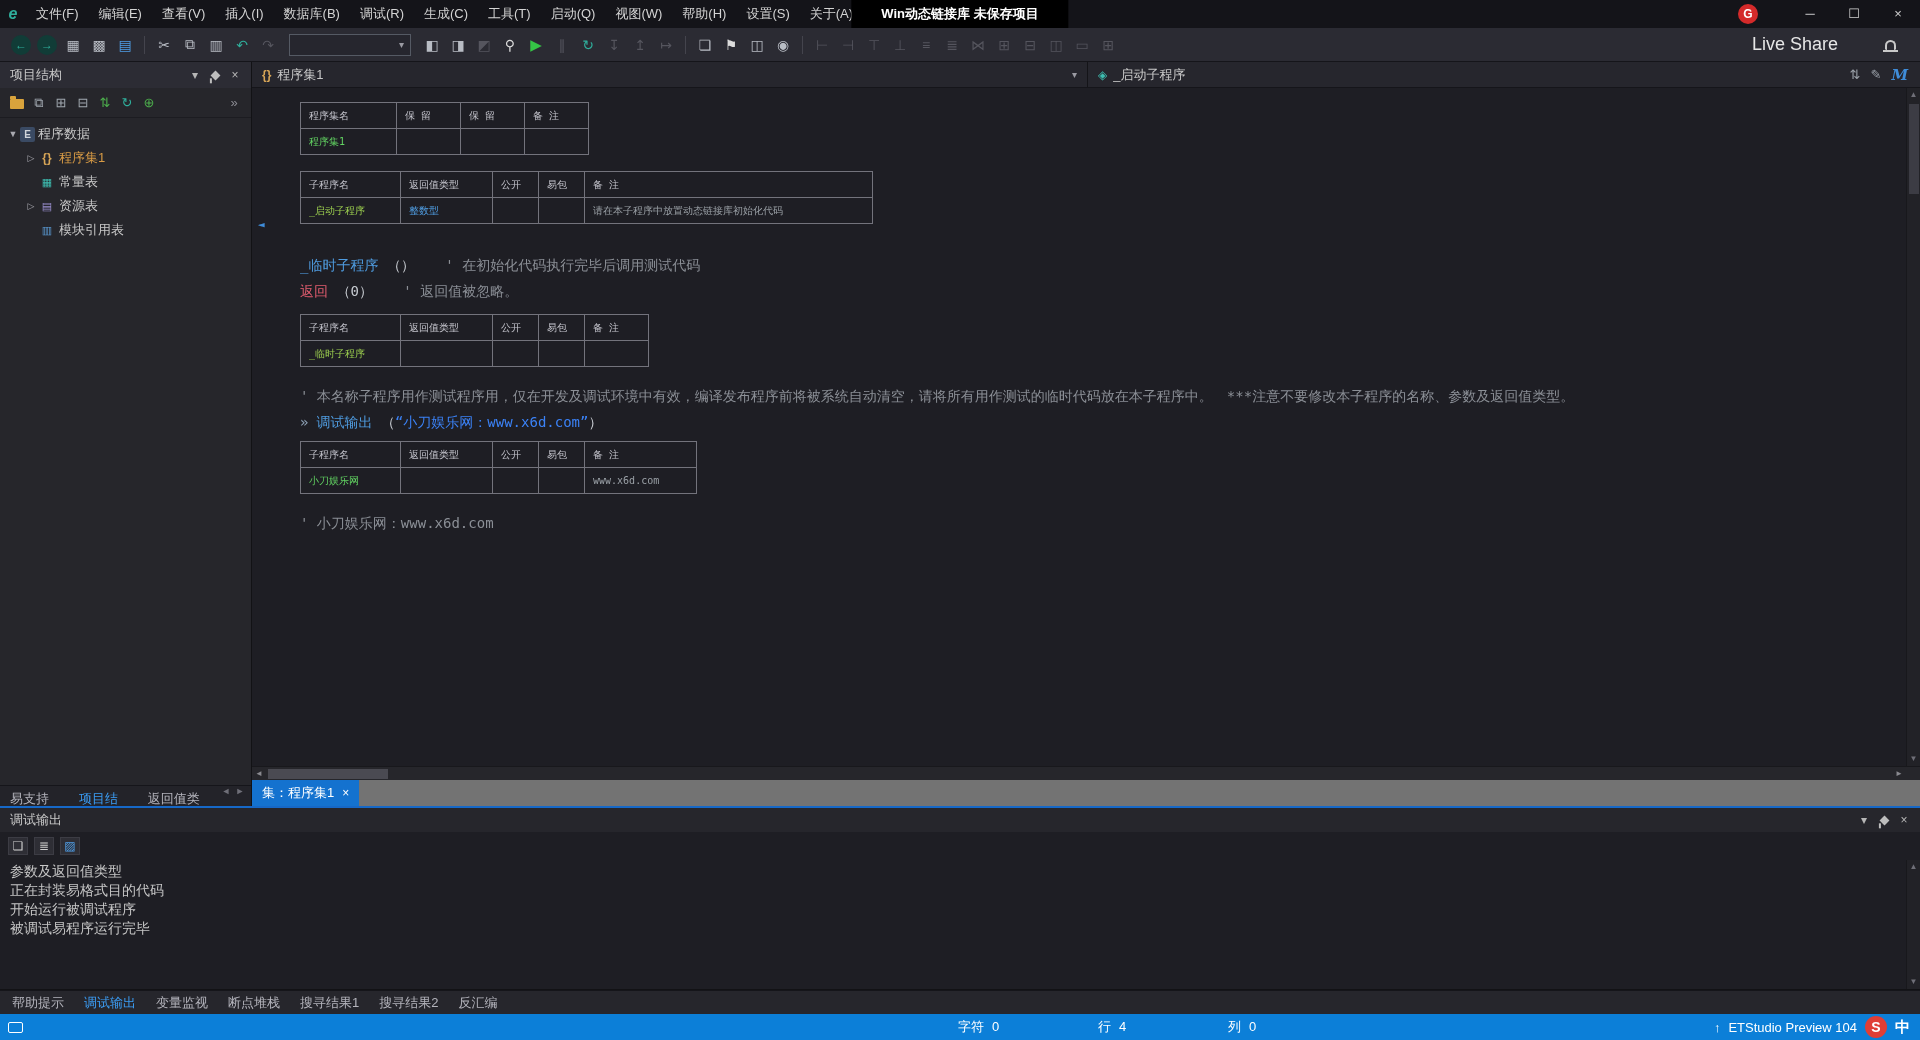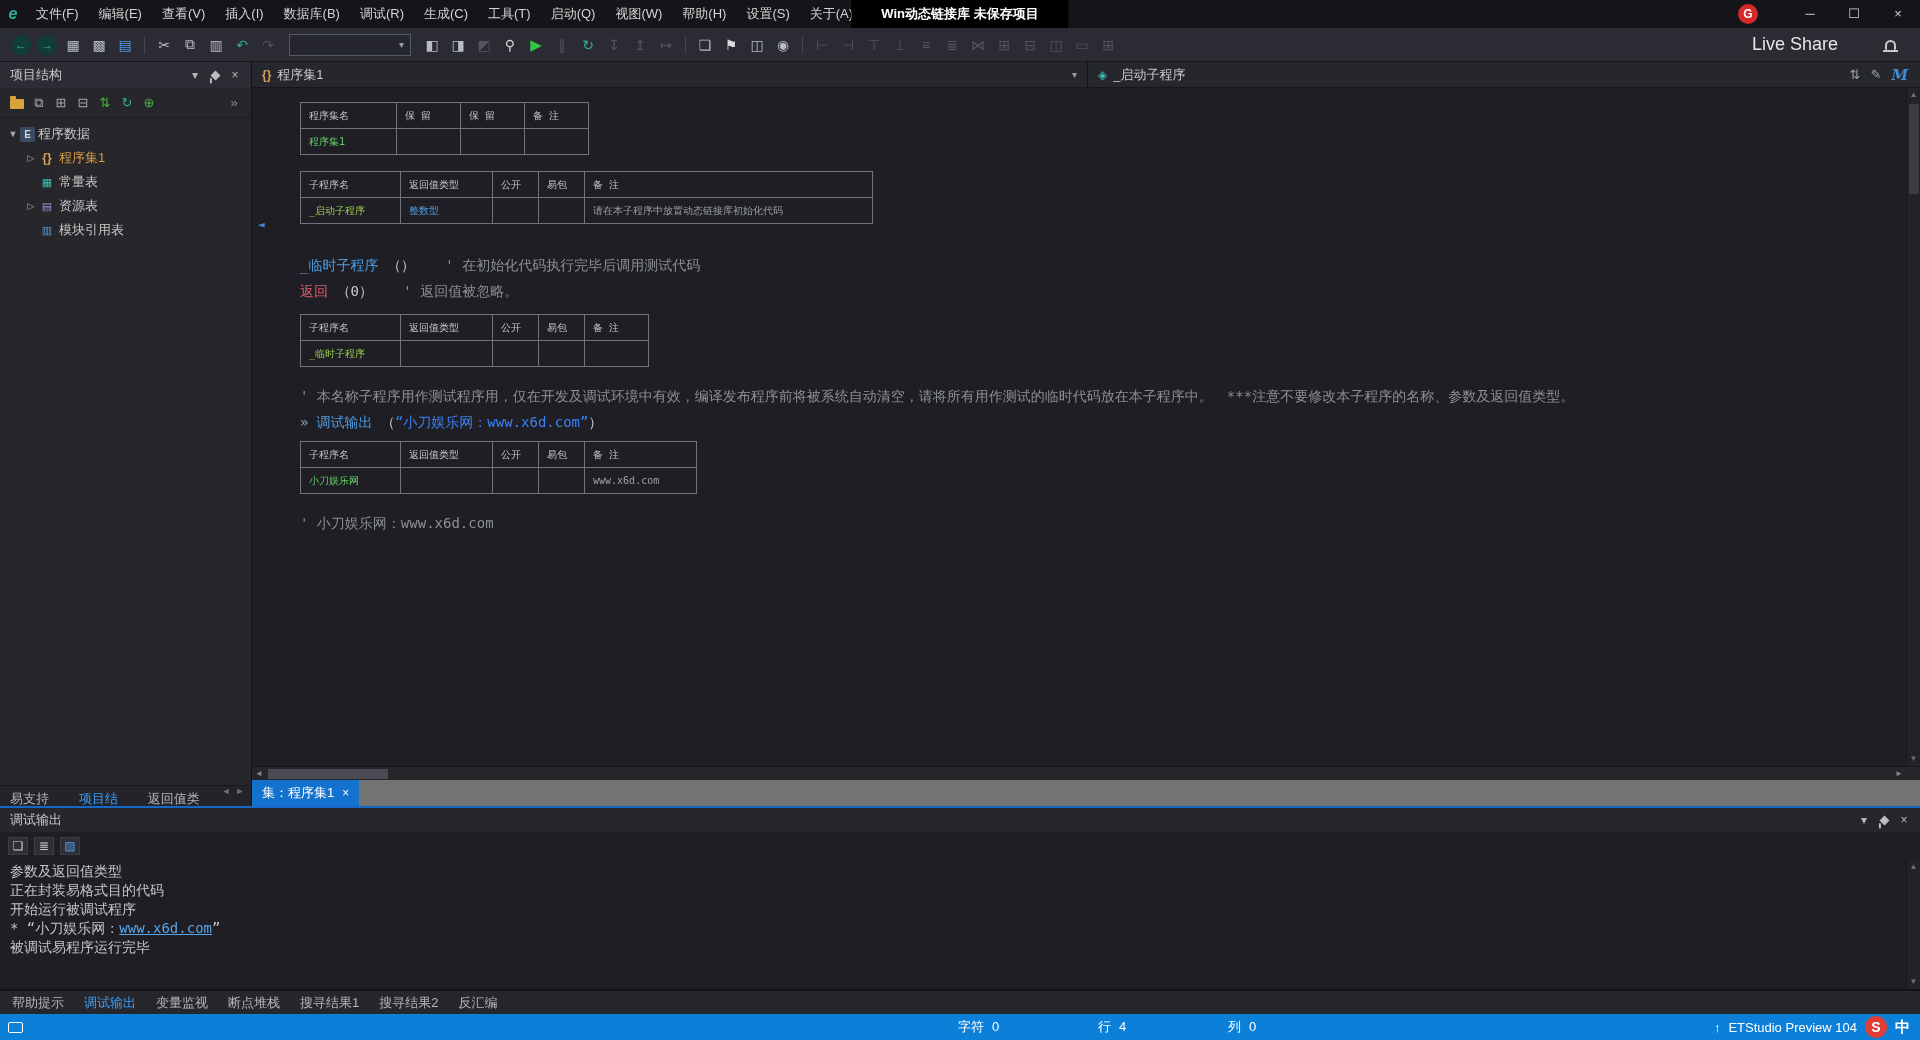--- a/index.html
+++ b/index.html
@@ -453,21 +453,20 @@
     <div class="debug-tools">
       <span class="dtool">❏</span>
       <span class="dtool">≣</span>
       <span class="dtool blue">▨</span>
     </div>
     <div class="debug-body">
       <div class="debug-lines">
         <div class="out-line">参数及返回值类型</div>
         <div class="out-line">正在封装易格式目的代码</div>
         <div class="out-line">开始运行被调试程序</div>
-        <div class="out-line"><span>* “小刀娱乐网：</span><span class="out-link">www.x6d.com</span><span>”</span></div>
         <div class="out-line">被调试易程序运行完毕</div>
       </div>
       <div class="vscroll">
         <span class="sb-arrow">▲</span>
         <div class="v-track"></div>
         <span class="sb-arrow">▼</span>
       </div>
     </div>
   </div>
 

